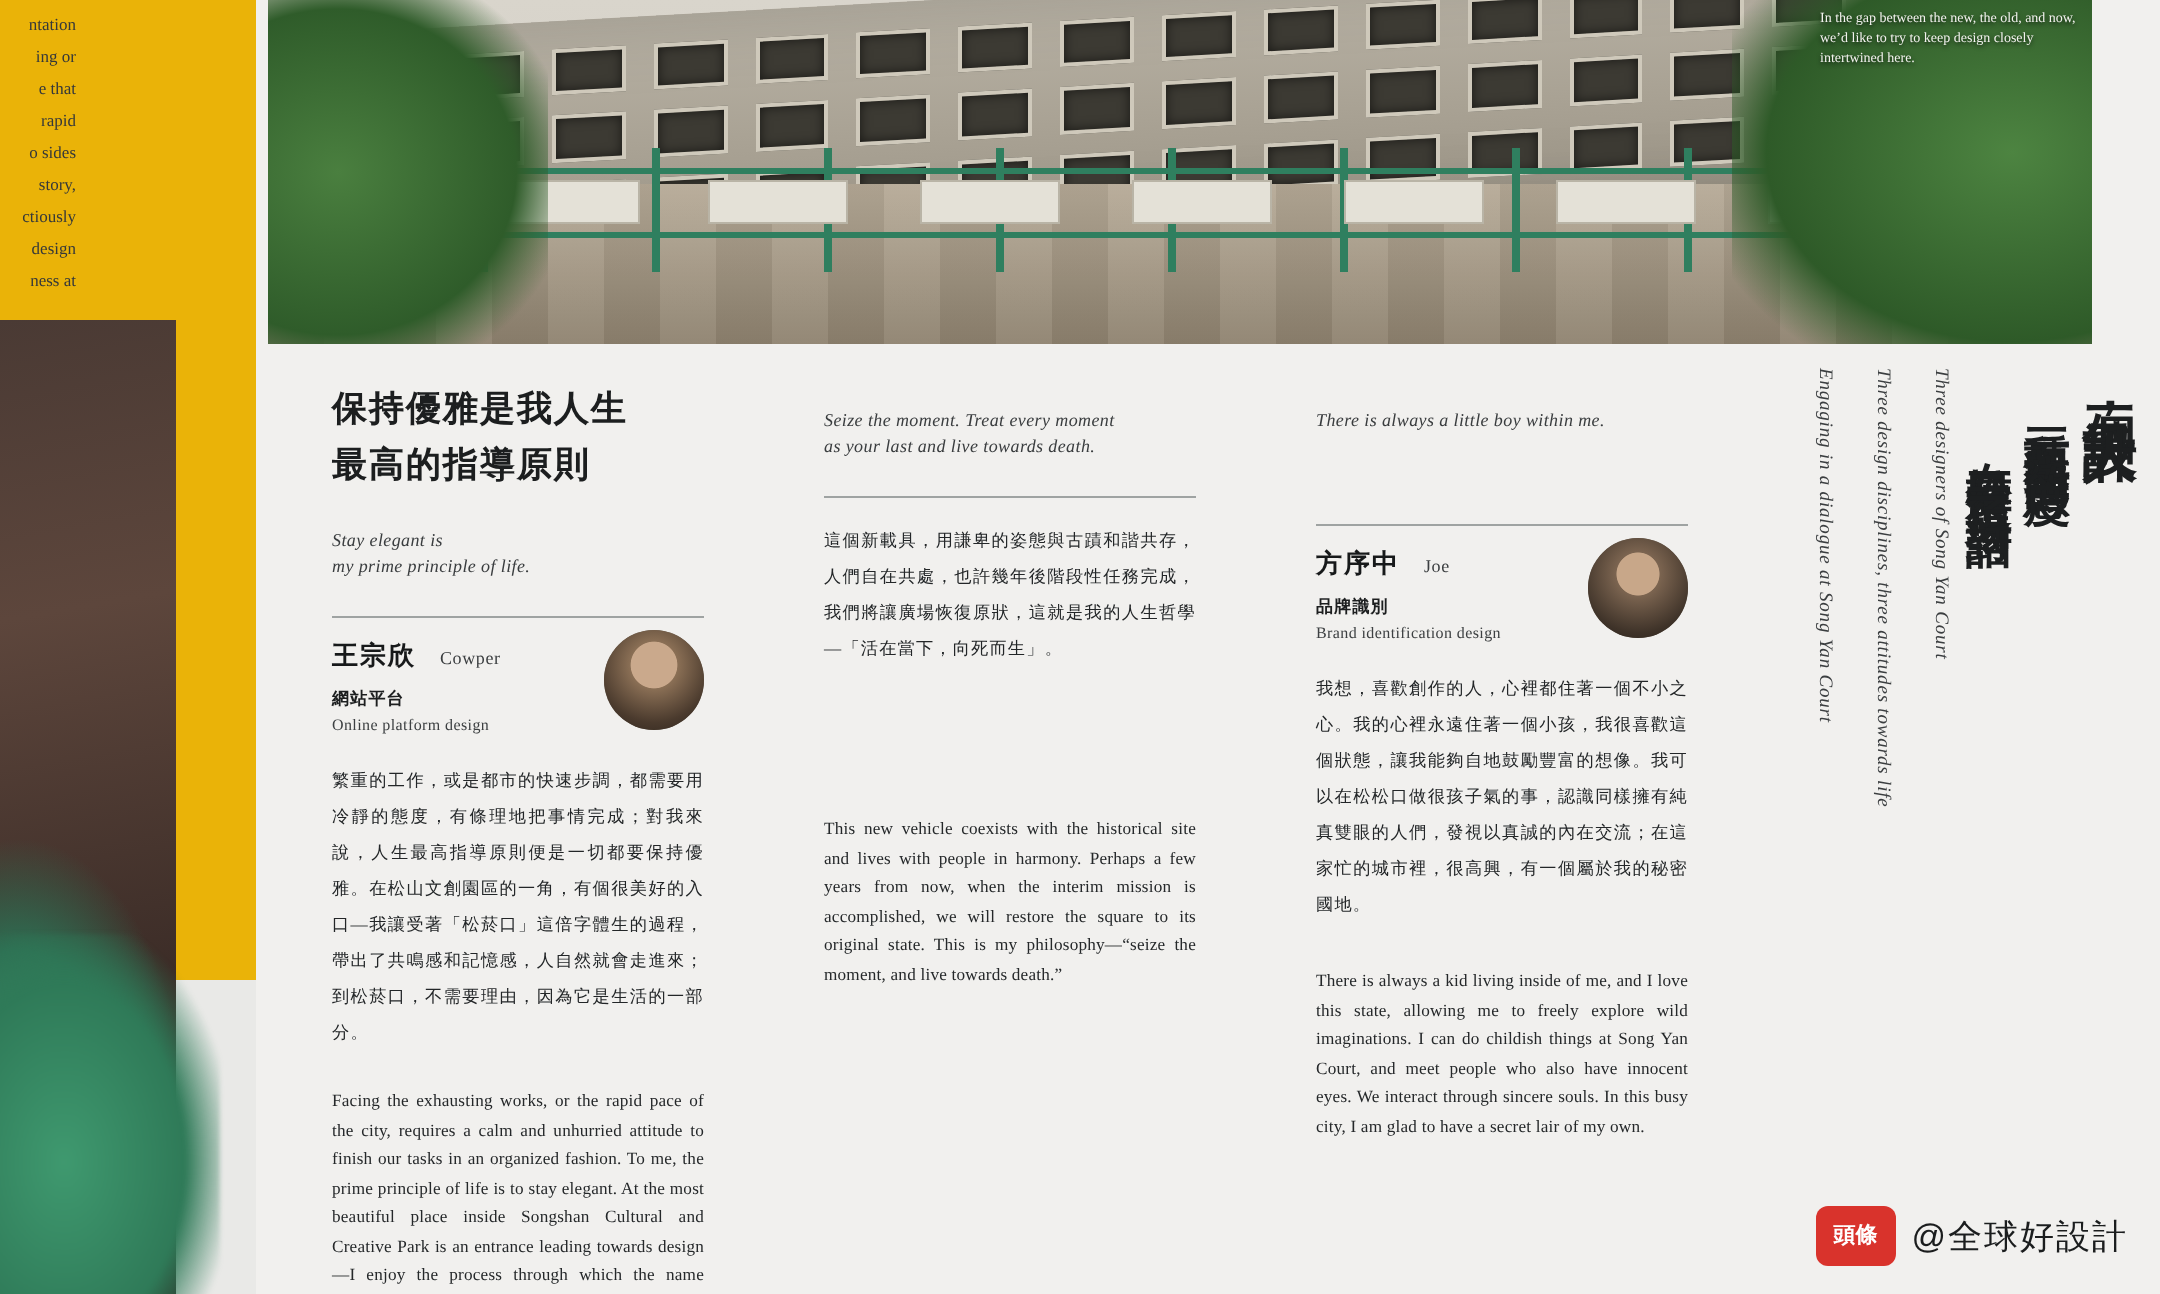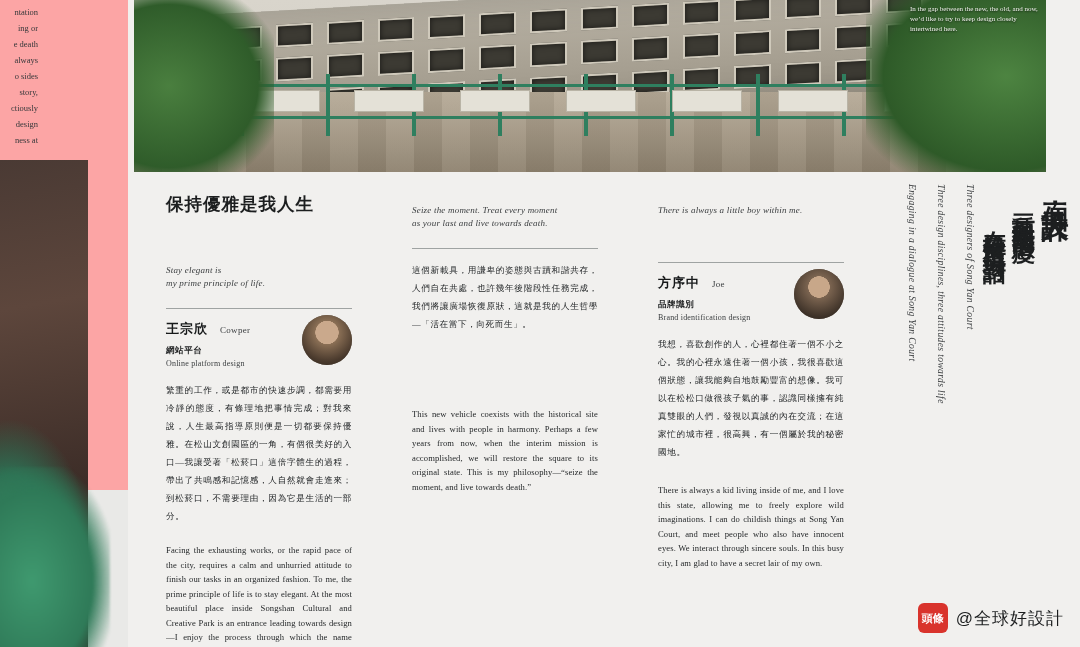--- a/index.html
+++ b/index.html
@@ -8,21 +8,21 @@
     width:1080px; height:647px;
     background:#e9e9e7;
     font-family:"Liberation Serif", serif;
     overflow:hidden;
     position:relative;
   }
 
   
   .left-bleed {
     position:absolute; left:0; top:0; width:128px; height:490px;
-    background:#fca5a5;
+    background:#eab308;
   }
   .left-bleed-text {
     position:absolute; left:0; top:0; width:40px; height:150px;
     overflow:hidden;
     font-size:8.5px; line-height:16px; color:#35383a;
     padding-top:4px;
     white-space:nowrap;
   }
   .left-bleed-text div { text-align:right; padding-right:2px; }
   .left-photo {
@@ -176,39 +176,39 @@
     text-align:justify; letter-spacing:.1px;
   }
   .col2 .body-en, .col3 .body-en { margin-top:0; }
 
   
   .watermark {
     position:absolute; right:16px; bottom:14px;
     display:flex; align-items:center; gap:8px; z-index:20;
   }
   .wm-logo {
-    width:30px; height:30px; border-radius:6px; background:#d9332c;
+    width:40px; height:30px; border-radius:6px; background:#d9332c;
     color:#fff; font-size:11px; font-weight:700; line-height:13px;
     display:flex; align-items:center; justify-content:center; text-align:center;
     font-family:"Liberation Sans", sans-serif; letter-spacing:0;
   }
   .wm-text {
     font-size:17px; color:#1b1d1e; font-weight:400;
     font-family:"Liberation Sans", sans-serif; letter-spacing:1px;
   }
 </style>
 </head>
 <body>
 
 <div class="left-bleed">
   <div class="left-bleed-text">
     <div>ntation</div>
     <div>ing or</div>
-    <div>e death</div>
-    <div>always</div>
+    <div>e that</div>
+    <div>rapid</div>
     <div>o sides</div>
     <div>story,</div>
     <div>ctiously</div>
     <div> design</div>
     <div>ness at</div>
   </div>
   <div class="left-photo"></div>
 </div>
 
 <div class="page">
@@ -301,20 +301,21 @@
     <div class="v-en">Three designers of Song Yan Court</div>
     <div class="v-en">Three design disciplines, three attitudes towards life</div>
     <div class="v-en">Engaging in a dialogue at Song Yan Court</div>
   </div>
 
   <div class="cols">
 
     <div class="col col1">
       <div class="q-cn">
         <div>保持優雅是我人生</div>
+        <div>最高的指導原則</div>
       </div>
       <div class="q-en">
         <div>Stay elegant is</div>
         <div>my prime principle of life.</div>
       </div>
       <div class="rule"></div>
       <div class="person">
         <span class="p-name">王宗欣</span>
         <span class="p-en">Cowper</span>
         <div class="p-role-cn">網站平台</div>

